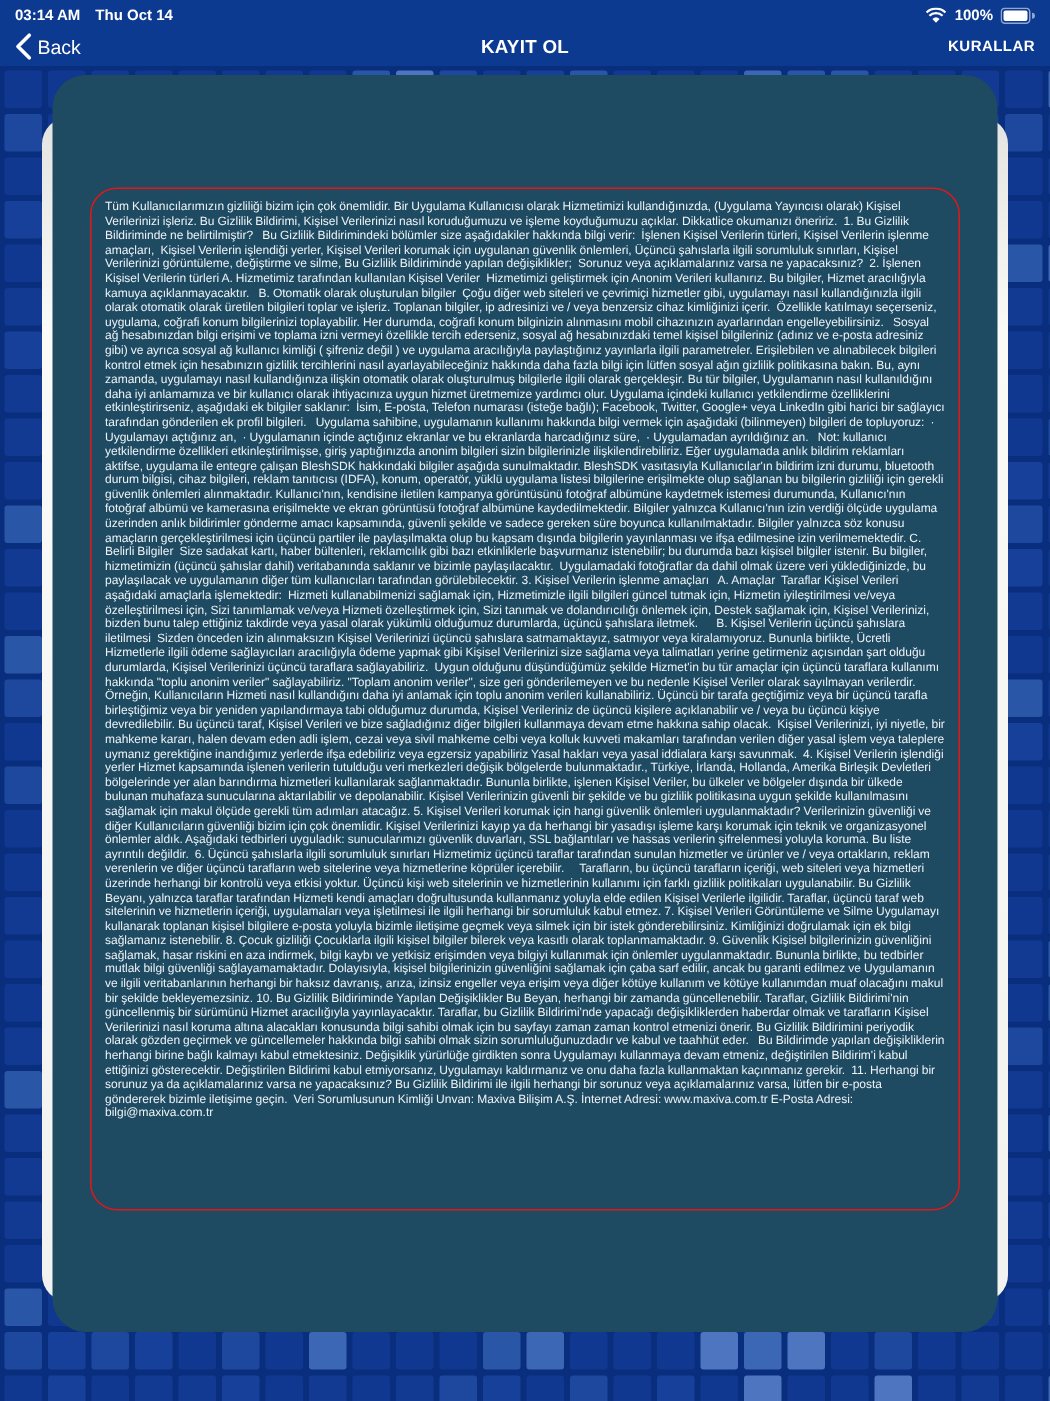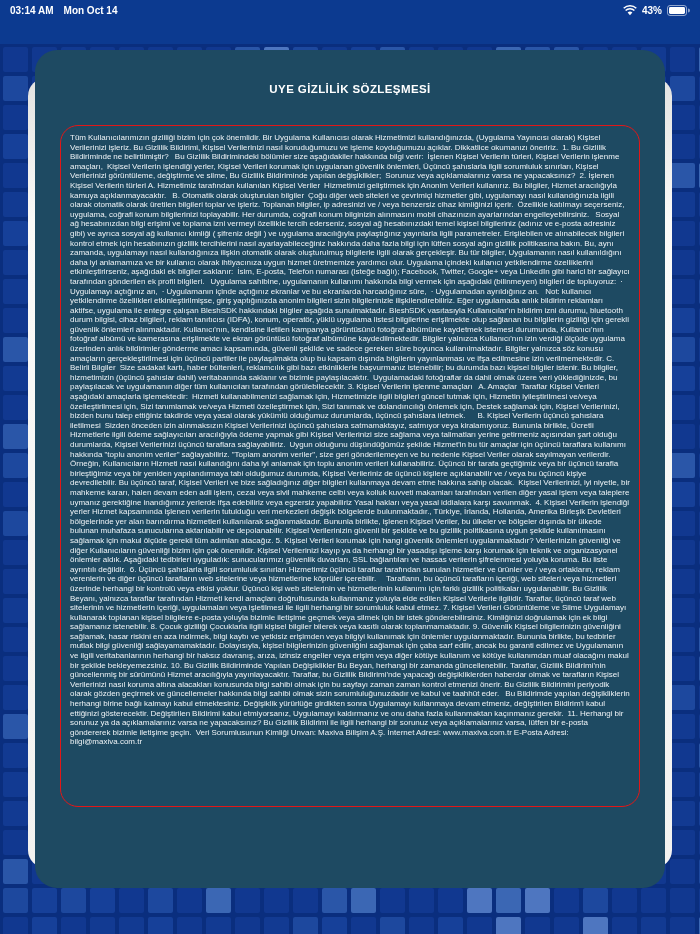--- a/index.html
+++ b/index.html
@@ -847,40 +847,51 @@
     <div class="tile" style="left: 670px; top: 873px; background: rgb(17, 56, 144);"></div>
     <div class="tile" style="left: 699px; top: 873px; background: rgb(59, 103, 180);"></div>
   </div>
 
 <div class="white-sheet"></div>
 
 <div class="header">
   <div class="statusbar">
     <div class="status-left">
       <span>03:14 AM</span>
-      <span>Mon Oct 14</span>
+      <span>Thu Oct 14</span>
     </div>
     <div class="status-right">
       <span class="wifi-icon">
         <svg width="14" height="11" viewBox="0 0 14 11" fill="none">
           <path d="M7 10.2 L4.6 7.6 A3.6 3.6 0 0 1 9.4 7.6 Z" fill="#fff"></path>
           <path d="M2.6 5.5 A6.2 6.2 0 0 1 11.4 5.5" stroke="#fff" stroke-width="1.5" fill="none"></path>
           <path d="M0.7 3.3 A9.2 9.2 0 0 1 13.3 3.3" stroke="#fff" stroke-width="1.5" fill="none"></path>
         </svg>
       </span>
-      <span>43%</span>
+      <span>100%</span>
       <span class="battery-icon">
         <svg width="23" height="11" viewBox="0 0 23 11">
           <rect x="0.5" y="0.5" width="19" height="10" rx="2.5" fill="none" stroke="#fff" opacity=".55"></rect>
           <rect x="2" y="2" width="16" height="7" rx="1.4" fill="#fff"></rect>
           <path d="M21 3.5 A2 2 0 0 1 21 7.5 Z" fill="#fff" opacity=".55"></path>
         </svg>
       </span>
     </div>
   </div>
+  <div class="navrow">
+    <div class="back-btn">
+      <span class="chevron-icon">
+        <svg width="11" height="18" viewBox="0 0 11 18" fill="none">
+          <path d="M9.5 1.5 L2 9 L9.5 16.5" stroke="#fff" stroke-width="2.4" stroke-linecap="round" stroke-linejoin="round"></path>
+        </svg>
+      </span>
+      <span>Back</span>
+    </div>
+    <div class="nav-title">KAYIT OL</div>
+    <div class="nav-right">KURALLAR</div>
+  </div>
 </div>
 
 <div class="panel">
-  <div class="panel-title">UYE GİZLİLİK SÖZLEŞMESİ</div>
   <div class="agreement-box">
     <div class="agreement-text">Tüm Kullanıcılarımızın gizliliği bizim için çok önemlidir. Bir Uygulama Kullanıcısı olarak Hizmetimizi kullandığınızda, (Uygulama Yayıncısı olarak) Kişisel Verilerinizi işleriz. Bu Gizlilik Bildirimi, Kişisel Verilerinizi nasıl koruduğumuzu ve işleme koyduğumuzu açıklar. Dikkatlice okumanızı öneririz.  1. Bu Gizlilik Bildiriminde ne belirtilmiştir?   Bu Gizlilik Bildirimindeki bölümler size aşağıdakiler hakkında bilgi verir:  İşlenen Kişisel Verilerin türleri, Kişisel Verilerin işlenme amaçları,  Kişisel Verilerin işlendiği yerler, Kişisel Verileri korumak için uygulanan güvenlik önlemleri, Üçüncü şahıslarla ilgili sorumluluk sınırları, Kişisel Verilerinizi görüntüleme, değiştirme ve silme, Bu Gizlilik Bildiriminde yapılan değişiklikler;  Sorunuz veya açıklamalarınız varsa ne yapacaksınız?  2. İşlenen Kişisel Verilerin türleri A. Hizmetimiz tarafından kullanılan Kişisel Veriler  Hizmetimizi geliştirmek için Anonim Verileri kullanırız. Bu bilgiler, Hizmet aracılığıyla kamuya açıklanmayacaktır.   B. Otomatik olarak oluşturulan bilgiler  Çoğu diğer web siteleri ve çevrimiçi hizmetler gibi, uygulamayı nasıl kullandığınızla ilgili olarak otomatik olarak üretilen bilgileri toplar ve işleriz. Toplanan bilgiler, ip adresinizi ve / veya benzersiz cihaz kimliğinizi içerir.  Özellikle katılmayı seçerseniz, uygulama, coğrafi konum bilgilerinizi toplayabilir. Her durumda, coğrafi konum bilginizin alınmasını mobil cihazınızın ayarlarından engelleyebilirsiniz.   Sosyal ağ hesabınızdan bilgi erişimi ve toplama izni vermeyi özellikle tercih ederseniz, sosyal ağ hesabınızdaki temel kişisel bilgileriniz (adınız ve e-posta adresiniz gibi) ve ayrıca sosyal ağ kullanıcı kimliği ( şifreniz değil ) ve uygulama aracılığıyla paylaştığınız yayınlarla ilgili parametreler. Erişilebilen ve alınabilecek bilgileri kontrol etmek için hesabınızın gizlilik tercihlerini nasıl ayarlayabileceğiniz hakkında daha fazla bilgi için lütfen sosyal ağın gizlilik politikasına bakın. Bu, aynı zamanda, uygulamayı nasıl kullandığınıza ilişkin otomatik olarak oluşturulmuş bilgilerle ilgili olarak gerçekleşir. Bu tür bilgiler, Uygulamanın nasıl kullanıldığını daha iyi anlamamıza ve bir kullanıcı olarak ihtiyacınıza uygun hizmet üretmemize yardımcı olur. Uygulama içindeki kullanıcı yetkilendirme özelliklerini etkinleştirirseniz, aşağıdaki ek bilgiler saklanır:  İsim, E-posta, Telefon numarası (isteğe bağlı); Facebook, Twitter, Google+ veya LinkedIn gibi harici bir sağlayıcı tarafından gönderilen ek profil bilgileri.   Uygulama sahibine, uygulamanın kullanımı hakkında bilgi vermek için aşağıdaki (bilinmeyen) bilgileri de topluyoruz:  · Uygulamayı açtığınız an,  · Uygulamanın içinde açtığınız ekranlar ve bu ekranlarda harcadığınız süre,  · Uygulamadan ayrıldığınız an.   Not: kullanıcı yetkilendirme özellikleri etkinleştirilmişse, giriş yaptığınızda anonim bilgileri sizin bilgilerinizle ilişkilendirebiliriz. Eğer uygulamada anlık bildirim reklamları aktifse, uygulama ile entegre çalışan BleshSDK hakkındaki bilgiler aşağıda sunulmaktadır. BleshSDK vasıtasıyla Kullanıcılar'ın bildirim izni durumu, bluetooth durum bilgisi, cihaz bilgileri, reklam tanıtıcısı (IDFA), konum, operatör, yüklü uygulama listesi bilgilerine erişilmekte olup sağlanan bu bilgilerin gizliliği için gerekli güvenlik önlemleri alınmaktadır. Kullanıcı'nın, kendisine iletilen kampanya görüntüsünü fotoğraf albümüne kaydetmek istemesi durumunda, Kullanıcı'nın fotoğraf albümü ve kamerasına erişilmekte ve ekran görüntüsü fotoğraf albümüne kaydedilmektedir. Bilgiler yalnızca Kullanıcı'nın izin verdiği ölçüde uygulama üzerinden anlık bildirimler gönderme amacı kapsamında, güvenli şekilde ve sadece gereken süre boyunca kullanılmaktadır. Bilgiler yalnızca söz konusu amaçların gerçekleştirilmesi için üçüncü partiler ile paylaşılmakta olup bu kapsam dışında bilgilerin yayınlanması ve ifşa edilmesine izin verilmemektedir. C. Belirli Bilgiler  Size sadakat kartı, haber bültenleri, reklamcılık gibi bazı etkinliklerle başvurmanız istenebilir; bu durumda bazı kişisel bilgiler istenir. Bu bilgiler, hizmetimizin (üçüncü şahıslar dahil) veritabanında saklanır ve bizimle paylaşılacaktır.  Uygulamadaki fotoğraflar da dahil olmak üzere veri yüklediğinizde, bu paylaşılacak ve uygulamanın diğer tüm kullanıcıları tarafından görülebilecektir. 3. Kişisel Verilerin işlenme amaçları   A. Amaçlar  Taraflar Kişisel Verileri aşağıdaki amaçlarla işlemektedir:  Hizmeti kullanabilmenizi sağlamak için, Hizmetimizle ilgili bilgileri güncel tutmak için, Hizmetin iyileştirilmesi ve/veya özelleştirilmesi için, Sizi tanımlamak ve/veya Hizmeti özelleştirmek için, Sizi tanımak ve dolandırıcılığı önlemek için, Destek sağlamak için, Kişisel Verilerinizi, bizden bunu talep ettiğiniz takdirde veya yasal olarak yükümlü olduğumuz durumlarda, üçüncü şahıslara iletmek.      B. Kişisel Verilerin üçüncü şahıslara iletilmesi  Sizden önceden izin alınmaksızın Kişisel Verilerinizi üçüncü şahıslara satmamaktayız, satmıyor veya kiralamıyoruz. Bununla birlikte, Ücretli Hizmetlerle ilgili ödeme sağlayıcıları aracılığıyla ödeme yapmak gibi Kişisel Verilerinizi size sağlama veya talimatları yerine getirmeniz açısından şart olduğu durumlarda, Kişisel Verilerinizi üçüncü taraflara sağlayabiliriz.  Uygun olduğunu düşündüğümüz şekilde Hizmet'in bu tür amaçlar için üçüncü taraflara kullanımı hakkında "toplu anonim veriler" sağlayabiliriz. "Toplam anonim veriler", size geri gönderilemeyen ve bu nedenle Kişisel Veriler olarak sayılmayan verilerdir. Örneğin, Kullanıcıların Hizmeti nasıl kullandığını daha iyi anlamak için toplu anonim verileri kullanabiliriz. Üçüncü bir tarafa geçtiğimiz veya bir üçüncü tarafla birleştiğimiz veya bir yeniden yapılandırmaya tabi olduğumuz durumda, Kişisel Verileriniz de üçüncü kişilere açıklanabilir ve / veya bu üçüncü kişiye devredilebilir. Bu üçüncü taraf, Kişisel Verileri ve bize sağladığınız diğer bilgileri kullanmaya devam etme hakkına sahip olacak.  Kişisel Verilerinizi, iyi niyetle, bir mahkeme kararı, halen devam eden adli işlem, cezai veya sivil mahkeme celbi veya kolluk kuvveti makamları tarafından verilen diğer yasal işlem veya taleplere uymanız gerektiğine inandığımız yerlerde ifşa edebiliriz veya egzersiz yapabiliriz Yasal hakları veya yasal iddialara karşı savunmak.  4. Kişisel Verilerin işlendiği yerler Hizmet kapsamında işlenen verilerin tutulduğu veri merkezleri değişik bölgelerde bulunmaktadır., Türkiye, İrlanda, Hollanda, Amerika Birleşik Devletleri bölgelerinde yer alan barındırma hizmetleri kullanılarak sağlanmaktadır. Bununla birlikte, işlenen Kişisel Veriler, bu ülkeler ve bölgeler dışında bir ülkede bulunan muhafaza sunucularına aktarılabilir ve depolanabilir. Kişisel Verilerinizin güvenli bir şekilde ve bu gizlilik politikasına uygun şekilde kullanılmasını sağlamak için makul ölçüde gerekli tüm adımları atacağız. 5. Kişisel Verileri korumak için hangi güvenlik önlemleri uygulanmaktadır? Verilerinizin güvenliği ve diğer Kullanıcıların güvenliği bizim için çok önemlidir. Kişisel Verilerinizi kayıp ya da herhangi bir yasadışı işleme karşı korumak için teknik ve organizasyonel önlemler aldık. Aşağıdaki tedbirleri uyguladık: sunucularımızı güvenlik duvarları, SSL bağlantıları ve hassas verilerin şifrelenmesi yoluyla koruma. Bu liste ayrıntılı değildir.  6. Üçüncü şahıslarla ilgili sorumluluk sınırları Hizmetimiz üçüncü taraflar tarafından sunulan hizmetler ve ürünler ve / veya ortakların, reklam verenlerin ve diğer üçüncü tarafların web sitelerine veya hizmetlerine köprüler içerebilir.     Tarafların, bu üçüncü tarafların içeriği, web siteleri veya hizmetleri üzerinde herhangi bir kontrolü veya etkisi yoktur. Üçüncü kişi web sitelerinin ve hizmetlerinin kullanımı için farklı gizlilik politikaları uygulanabilir. Bu Gizlilik Beyanı, yalnızca taraflar tarafından Hizmeti kendi amaçları doğrultusunda kullanmanız yoluyla elde edilen Kişisel Verilerle ilgilidir. Taraflar, üçüncü taraf web sitelerinin ve hizmetlerin içeriği, uygulamaları veya işletilmesi ile ilgili herhangi bir sorumluluk kabul etmez. 7. Kişisel Verileri Görüntüleme ve Silme Uygulamayı kullanarak toplanan kişisel bilgilere e-posta yoluyla bizimle iletişime geçmek veya silmek için bir istek gönderebilirsiniz. Kimliğinizi doğrulamak için ek bilgi sağlamanız istenebilir. 8. Çocuk gizliliği Çocuklarla ilgili kişisel bilgiler bilerek veya kasıtlı olarak toplanmamaktadır. 9. Güvenlik Kişisel bilgilerinizin güvenliğini sağlamak, hasar riskini en aza indirmek, bilgi kaybı ve yetkisiz erişimden veya bilgiyi kullanımak için önlemler uygulanmaktadır. Bununla birlikte, bu tedbirler mutlak bilgi güvenliği sağlayamamaktadır. Dolayısıyla, kişisel bilgilerinizin güvenliğini sağlamak için çaba sarf edilir, ancak bu garanti edilmez ve Uygulamanın ve ilgili veritabanlarının herhangi bir haksız davranış, arıza, izinsiz engeller veya erişim veya diğer kötüye kullanım ve kötüye kullanımdan muaf olacağını makul bir şekilde bekleyemezsiniz. 10. Bu Gizlilik Bildiriminde Yapılan Değişiklikler Bu Beyan, herhangi bir zamanda güncellenebilir. Taraflar, Gizlilik Bildirimi'nin güncellenmiş bir sürümünü Hizmet aracılığıyla yayınlayacaktır. Taraflar, bu Gizlilik Bildirimi'nde yapacağı değişikliklerden haberdar olmak ve tarafların Kişisel Verilerinizi nasıl koruma altına alacakları konusunda bilgi sahibi olmak için bu sayfayı zaman zaman kontrol etmenizi önerir. Bu Gizlilik Bildirimini periyodik olarak gözden geçirmek ve güncellemeler hakkında bilgi sahibi olmak sizin sorumluluğunuzdadır ve kabul ve taahhüt eder.   Bu Bildirimde yapılan değişikliklerin herhangi birine bağlı kalmayı kabul etmektesiniz. Değişiklik yürürlüğe girdikten sonra Uygulamayı kullanmaya devam etmeniz, değiştirilen Bildirim'i kabul ettiğinizi gösterecektir. Değiştirilen Bildirimi kabul etmiyorsanız, Uygulamayı kaldırmanız ve onu daha fazla kullanmaktan kaçınmanız gerekir.  11. Herhangi bir sorunuz ya da açıklamalarınız varsa ne yapacaksınız? Bu Gizlilik Bildirimi ile ilgili herhangi bir sorunuz veya açıklamalarınız varsa, lütfen bir e-posta göndererek bizimle iletişime geçin.  Veri Sorumlusunun Kimliği Unvan: Maxiva Bilişim A.Ş. İnternet Adresi: www.maxiva.com.tr E-Posta Adresi: bilgi@maxiva.com.tr</div>
   </div>
 </div>
 
 </body></html>

